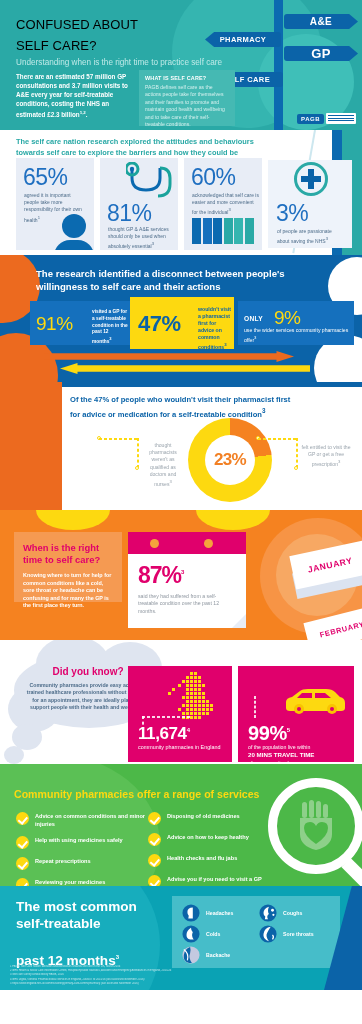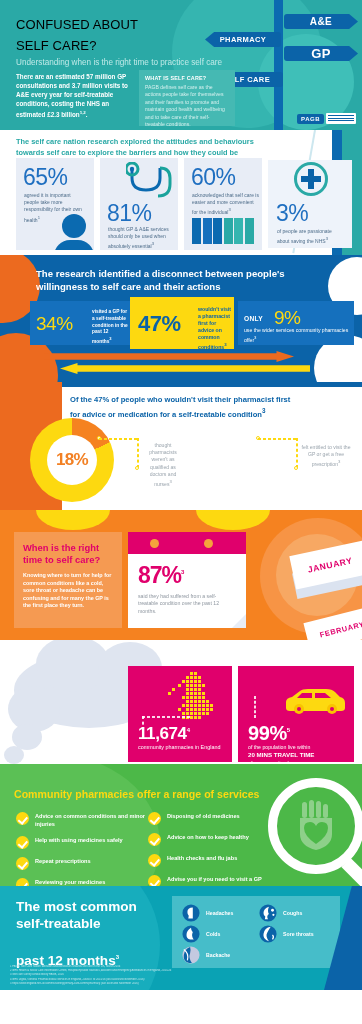--- a/index.html
+++ b/index.html
@@ -228,21 +228,21 @@
   .lb-a { left: 142px; top: 60px; width: 42px; }
   .lb-b { left: 300px; top: 62px; width: 52px; }
   .dot { position: absolute; width: 4px; height: 4px; border-radius: 50%; border: 1px solid #fdd910; background: #ffffff; }
 
   
   .s-when { position: relative; height: 130px; background: #f58220; overflow: hidden; }
   .s-when .circ { position: absolute; border-radius: 50%; }
   .wc1 { width: 116px; height: 116px; right: -14px; top: 8px; background: #f79445; }
   .wc2b { width: 82px; height: 82px; right: 4px; top: 24px; background: #f7a863; }
   .w-card {
-    position: absolute; left: 14px; top: 22px; width: 108px; height: 96px;
+    position: absolute; left: 14px; top: 22px; width: 108px; height: 70px;
     background: #f59a52; padding: 10px 9px;
   }
   .w-card h3 { color: #e0006c; font-size: 9.4px; line-height: 12px; font-weight: bold; }
   .w-card p { margin-top: 6px; color: #ffffff; font-size: 5.4px; line-height: 7.6px; font-weight: bold; }
   .cal {
     position: absolute; left: 128px; top: 22px; width: 118px; height: 96px;
     background: #ffffff;
   }
   .cal-top { height: 22px; background: #e0006c; position: relative; }
   .cal-top i {
@@ -464,21 +464,21 @@
   </section>
 
   <section class="s-disc">
     <div class="blob-o blob-o1"></div>
     <div class="blob-o blob-o2"></div>
     <div class="blob-w blob-w1"></div>
     <div class="blob-w blob-w2"></div>
     <h2>The research identified a disconnect between people's willingness to self care and their actions</h2>
 
     <div class="d-box d34">
-      <div class="y-big">34%</div>
+      <div class="y-big">91%</div>
       <div class="t"><span>visited a GP for a self-treatable condition in the past 12 months</span><sup>3</sup></div>
     </div>
 
     <div class="d-box d47">
       <div class="b-big">47%</div>
       <div class="t"><span>wouldn't visit a pharmacist first for advice on common conditions</span><sup>3</sup></div>
     </div>
 
     <div class="d-box d9">
       <div class="only">ONLY</div>
@@ -488,29 +488,29 @@
 
     <div class="arrow-o"></div>
     <div class="arrow-y"></div>
   </section>
 
   <section class="s-donut">
     <div class="orange-edge"></div>
     <div class="blue-top"></div>
     <h3><span>Of the 47% of people who wouldn't visit their pharmacist first for advice or medication for a self-treatable condition</span><sup>3</sup></h3>
 
-    <div class="donut d-a" style="background: conic-gradient(#f58220 0 18%, #fdd910 18% 100%);">
-      <div class="hole">18%</div>
-    </div>
     <div class="dot" style="left:97px; top:54px;"></div>
     <div class="lead" style="left:99px; top:56px; width:38px; height:0;"></div>
     <div class="lead" style="left:137px; top:56px; width:0; height:30px;"></div>
     <div class="dot" style="left:135px; top:84px;"></div>
     <div class="leadbox lb-a"><span>thought pharmacists weren't as qualified as doctors and nurses</span><sup>3</sup></div>
 
+    <div class="donut d-b" style="background: conic-gradient(#f58220 0 23%, #fdd910 23% 100%);">
+      <div class="hole">23%</div>
+    </div>
     <div class="dot" style="left:256px; top:54px;"></div>
     <div class="lead" style="left:258px; top:56px; width:38px; height:0;"></div>
     <div class="lead" style="left:296px; top:56px; width:0; height:30px;"></div>
     <div class="dot" style="left:294px; top:84px;"></div>
     <div class="leadbox lb-b"><span>felt entitled to visit the GP or get a free prescription</span><sup>3</sup></div>
   </section>
 
   <section class="s-when">
     <div class="circ wc1"></div>
     <div class="circ wc2b"></div>
@@ -544,20 +544,24 @@
   </section>
 
   <section class="s-know">
     <div class="cloud cl1"></div>
     <div class="cloud cl2"></div>
     <div class="cloud cl3"></div>
     <div class="cloud cl4"></div>
     <div class="cloud cl5"></div>
     <div class="cloud cl6"></div>
 
+    <div class="know-txt">
+      <h3>Did you know?</h3>
+      <p>Community pharmacies provide easy access to trained healthcare professionals without the need for an appointment, they are ideally placed to support people with their health and wellbeing.</p>
+    </div>
 
     <div class="pink-card pk1">
       <svg class="uk-map" viewBox="0 0 62 62">
         <g fill="#fdd910">
           <rect x="26" y="2" width="3" height="3"></rect>
             <rect x="30" y="2" width="3" height="3"></rect>
           <rect x="22" y="6" width="3" height="3"></rect>
             <rect x="26" y="6" width="3" height="3"></rect>
             <rect x="30" y="6" width="3" height="3"></rect>
             <rect x="34" y="6" width="3" height="3"></rect>

